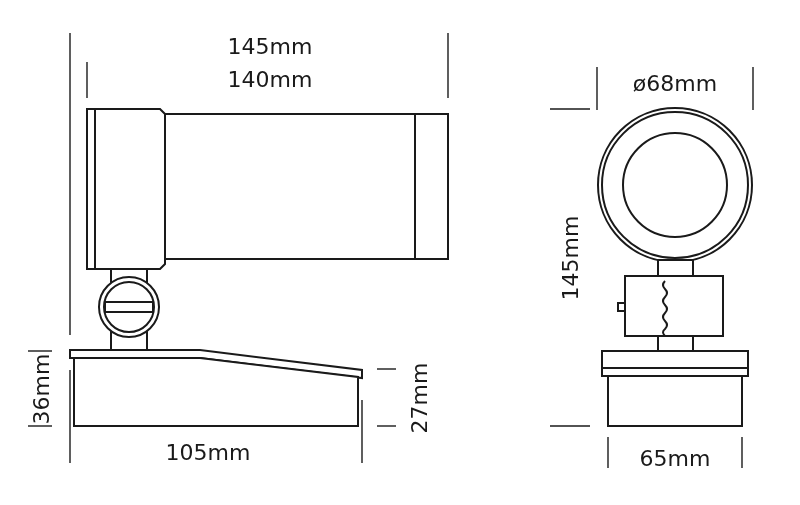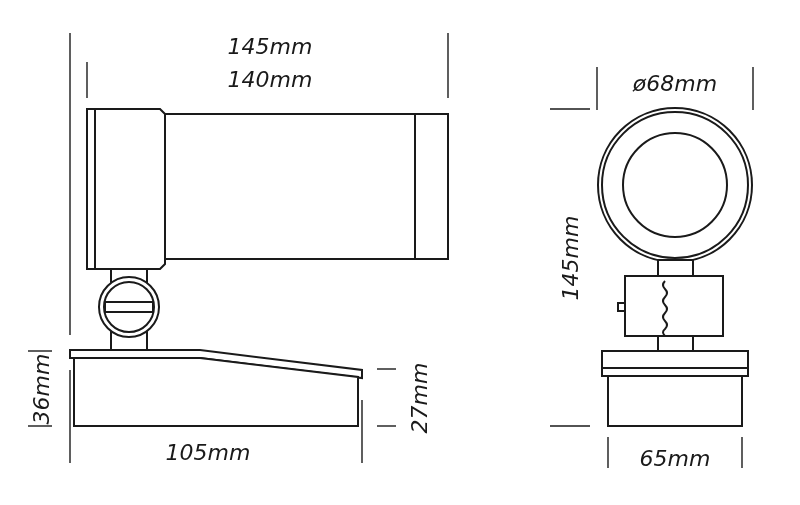--- a/index.html
+++ b/index.html
@@ -1,17 +1,17 @@
 <!DOCTYPE html>
 <html><head>
   <meta charset="utf-8">
   <style>
     html, body { margin: 0; padding: 0; background: #ffffff; }
     body { width: 800px; height: 505px; overflow: hidden; }
-    #canvas { position: absolute; left: 0; top: 0; width: 800px; height: 505px; font-style: italic; }
+    #canvas { position: absolute; left: 0; top: 0; width: 800px; height: 505px; }
     svg text { font-family: "DejaVu Sans", sans-serif; fill: #1a1a1a; font-size: 22px; }
     .ln { stroke: #1a1a1a; fill: none; stroke-width: 2; }
     .ln-w { stroke: #1a1a1a; fill: #ffffff; stroke-width: 2; }
     .dim { stroke: #1a1a1a; fill: none; stroke-width: 1.4; }
   </style>
 </head>
 <body>
 
 <div id="canvas">
 <svg width="800" height="505" viewBox="0 0 800 505" xmlns="http://www.w3.org/2000/svg">

